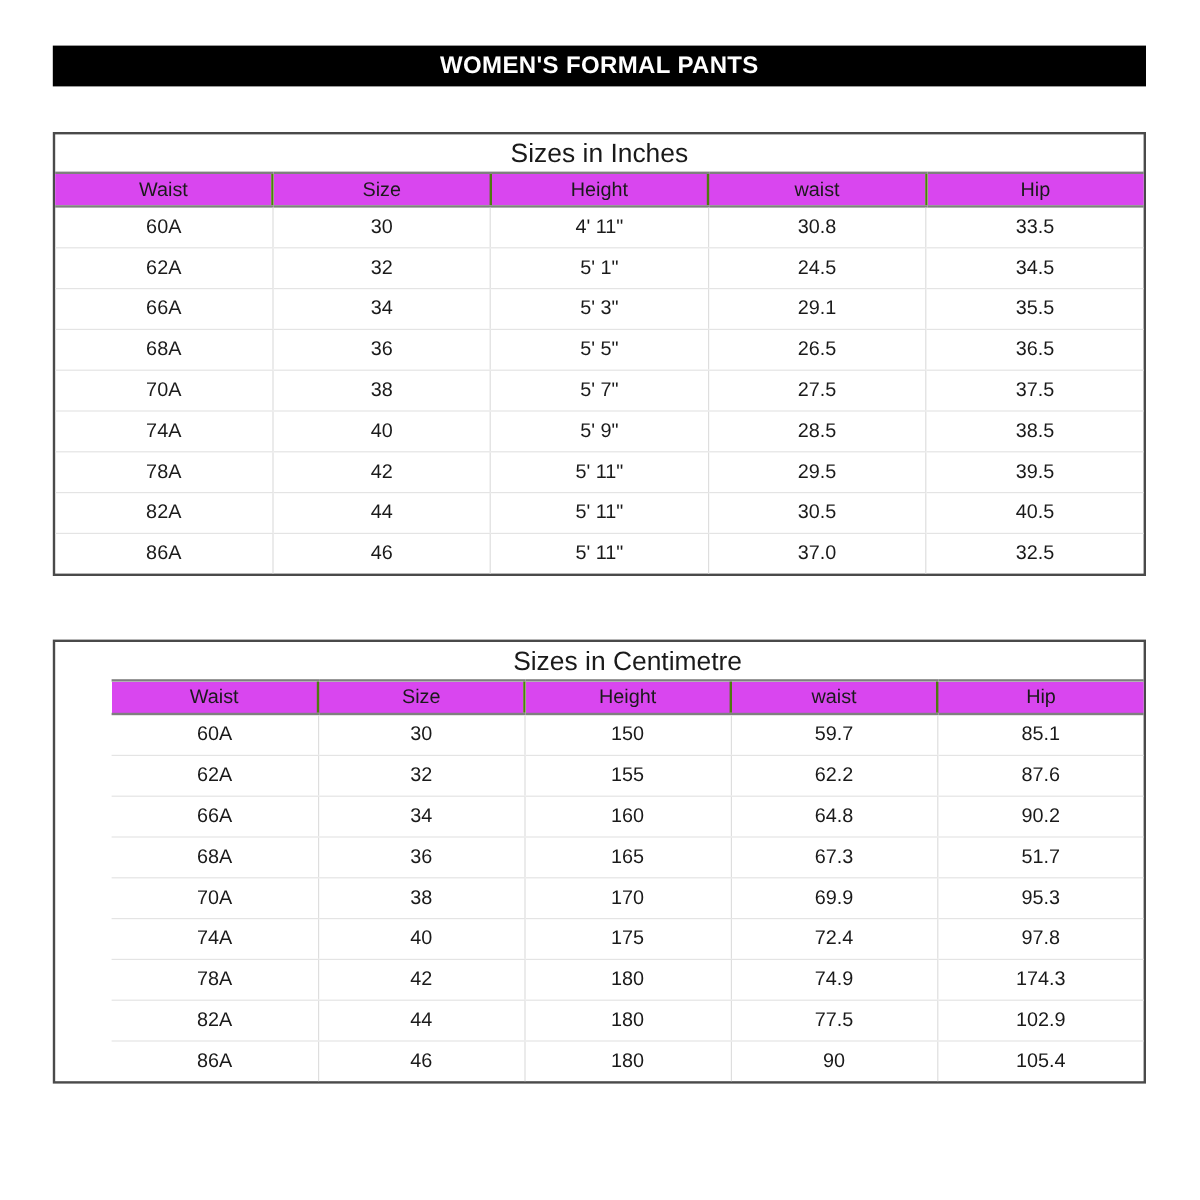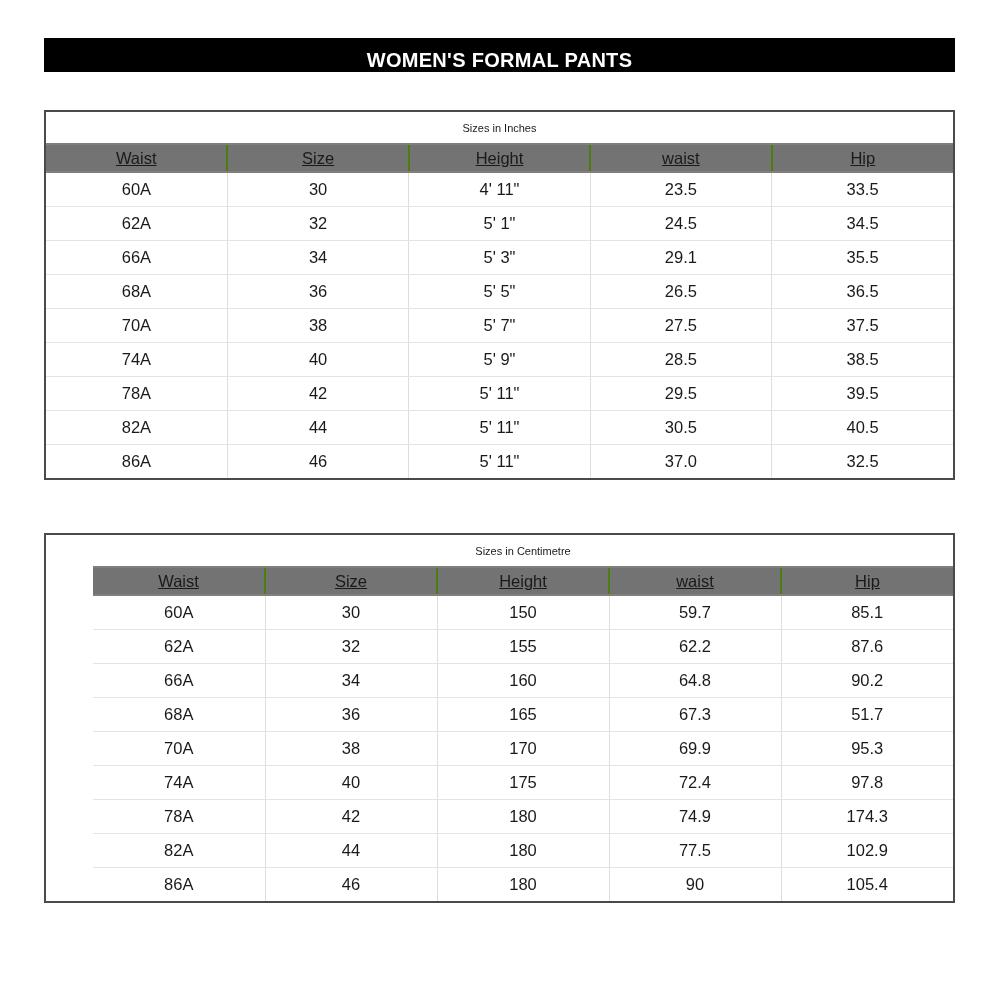--- a/index.html
+++ b/index.html
@@ -16,21 +16,21 @@
     overflow: hidden;
   }
   .banner {
     position: absolute;
     left: 44px;
     top: 38px;
     width: 911px;
     height: 34px;
     background: #000000;
     display: flex;
-    align-items: flex-end;
+    align-items: center;
     justify-content: center;
     box-sizing: border-box;
   }
   .banner h1 {
     margin: 0;
     color: #ffffff;
     font-size: 20px;
     font-weight: bold;
     letter-spacing: 0.3px;
     white-space: nowrap;
@@ -54,28 +54,27 @@
   td {
     text-align: center;
     vertical-align: middle;
     font-size: 16.5px;
     color: #1a1a1a;
     padding: 0;
     overflow: hidden;
   }
   .title-row td {
     height: 31px;
-    font-size: 11px;
+    font-size: 22px;
   }
   .header-row td {
     height: 26px;
-    background: #737373;
+    background: #d946ef;
     border-top: 2px solid #7f7f7f;
     border-bottom: 2px solid #7f7f7f;
-    text-decoration: underline;
   }
   .header-row td + td { border-left: 2px solid #4d7c0f; }
   .data-body td {
     height: 33px;
     border-bottom: 1px solid #e4e4e4;
   }
   .data-body td + td { border-left: 1px solid #dedede; }
   .data-body tr:last-child td { border-bottom: none; }
 </style>
 </head>
@@ -99,21 +98,21 @@
             <td>Height</td>
             <td>waist</td>
             <td>Hip</td>
           </tr>
       </tbody>
       <tbody class="data-body">
           <tr>
             <td>60A</td>
             <td>30</td>
             <td>4' 11"</td>
-            <td>23.5</td>
+            <td>30.8</td>
             <td>33.5</td>
           </tr>
           <tr>
             <td>62A</td>
             <td>32</td>
             <td>5' 1"</td>
             <td>24.5</td>
             <td>34.5</td>
           </tr>
           <tr>

